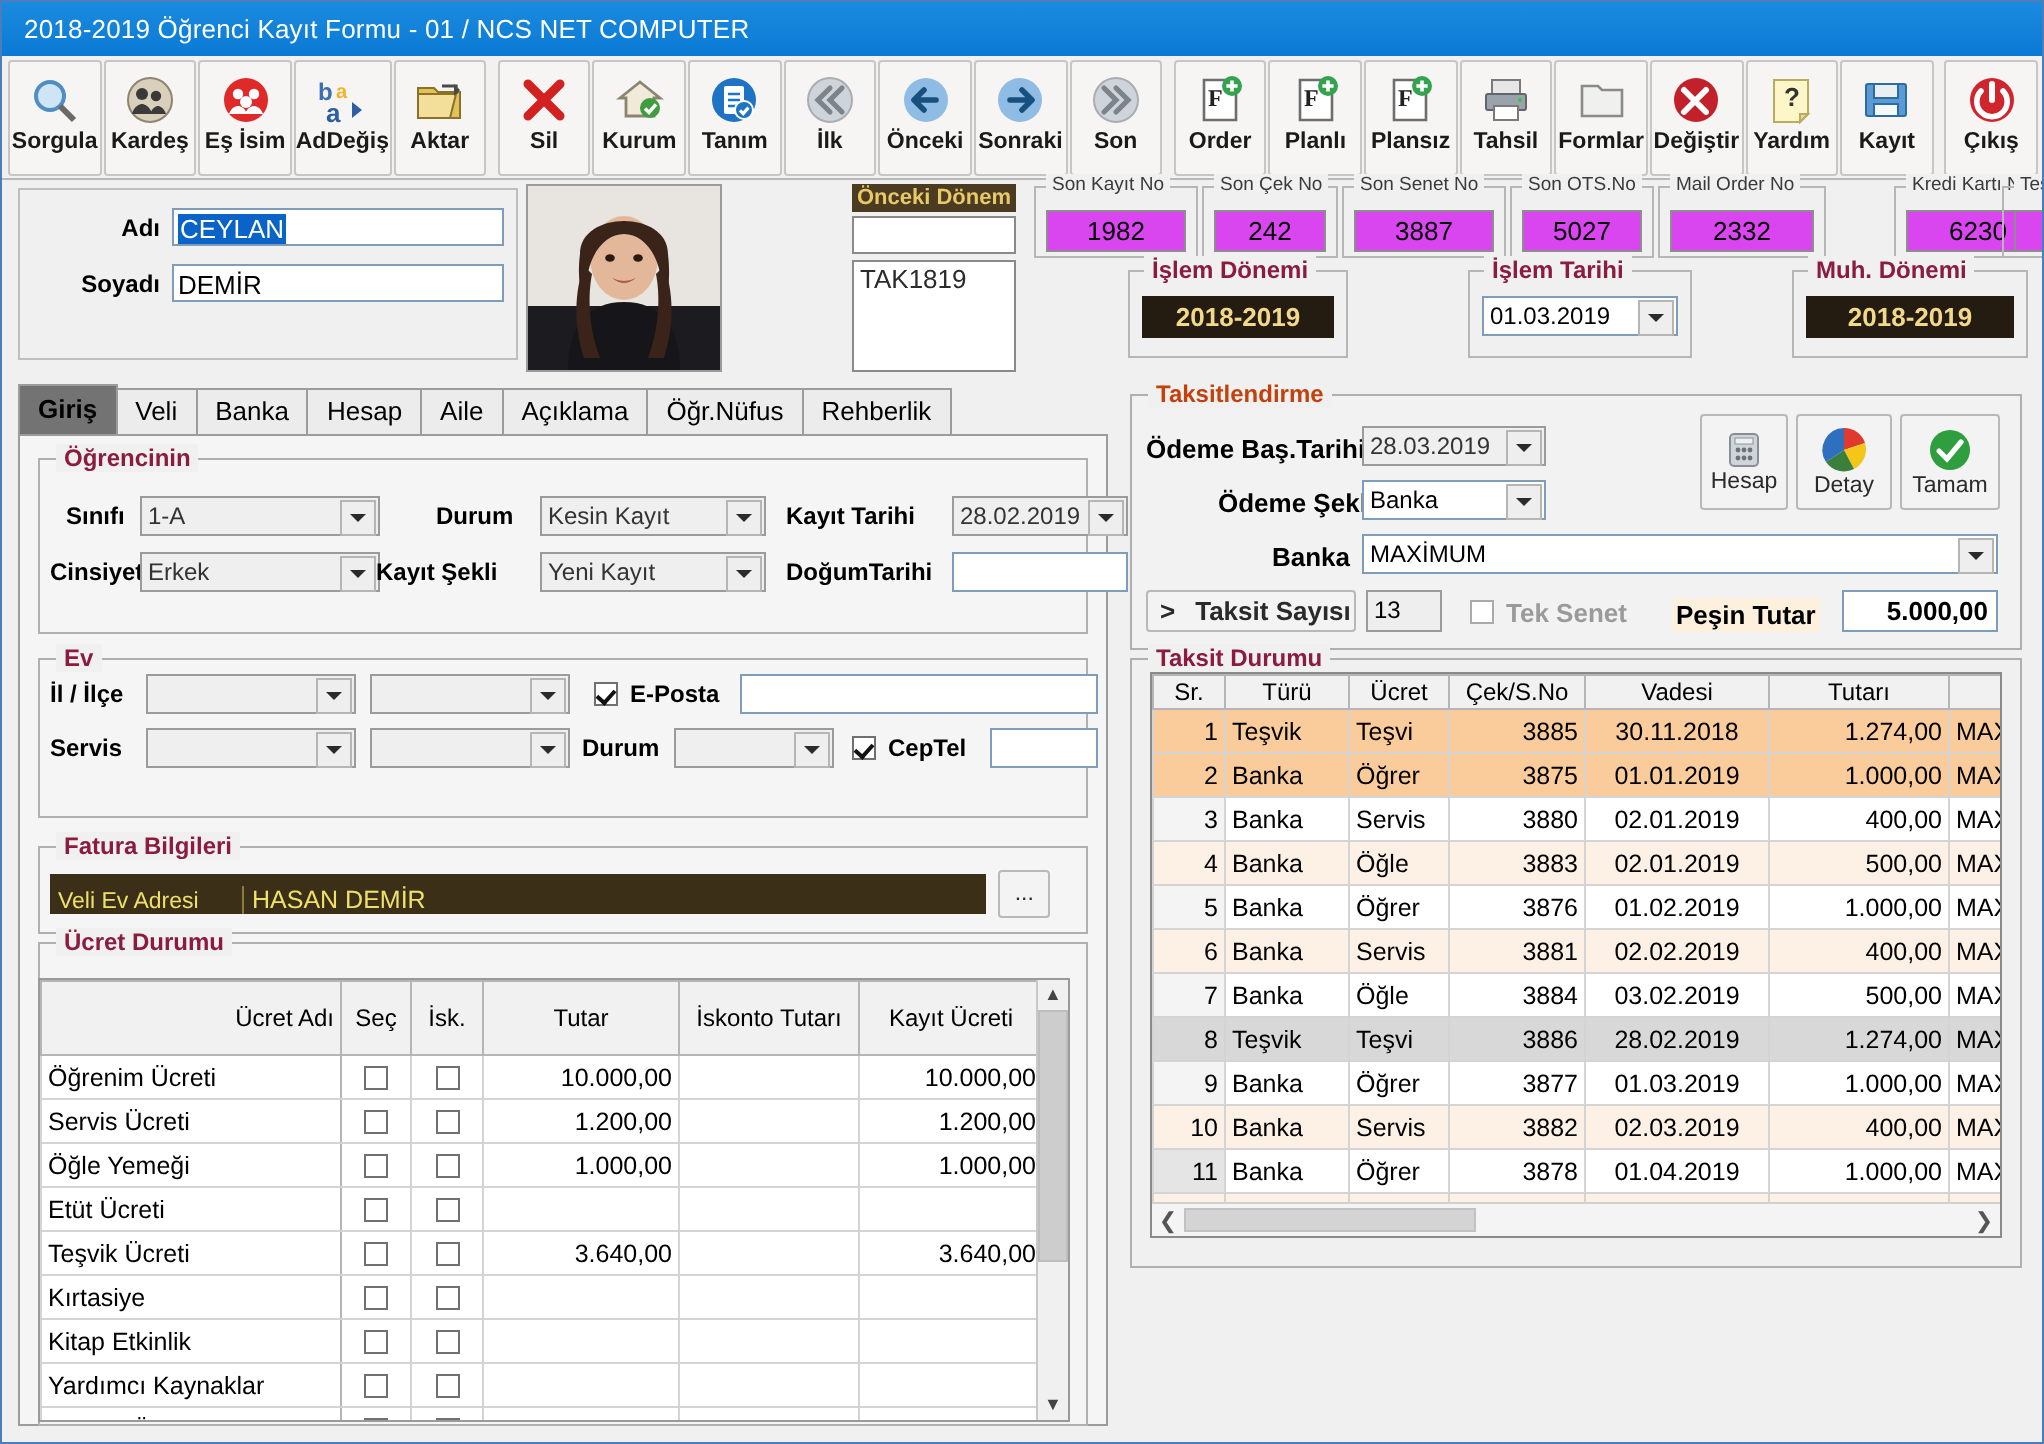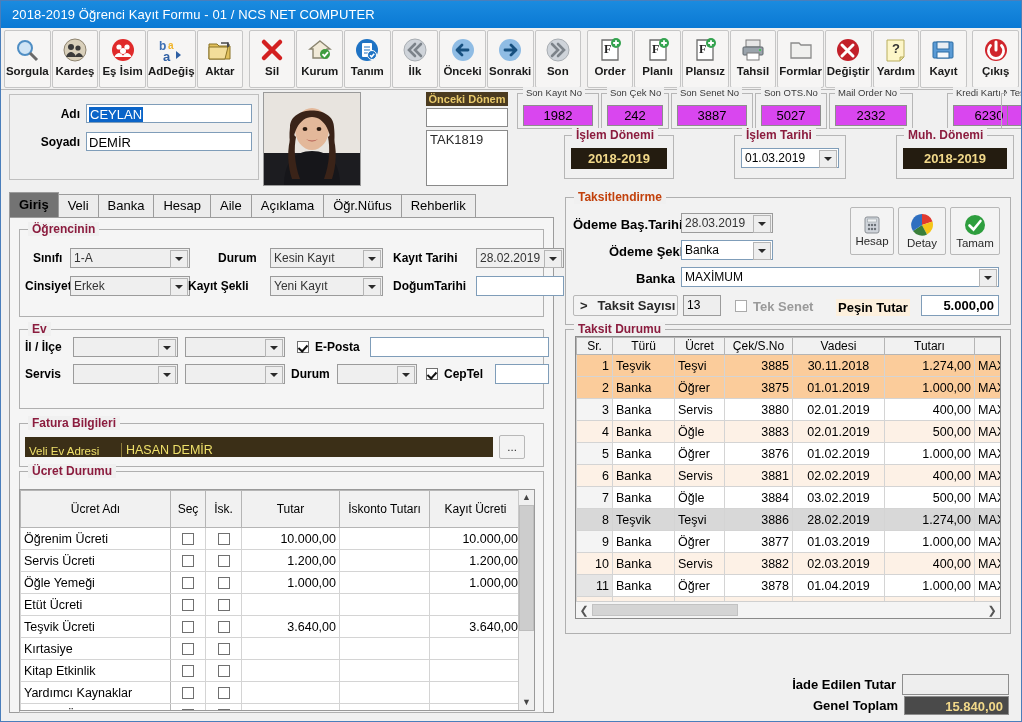--- a/index.html
+++ b/index.html
@@ -551,21 +551,21 @@
           <colgroup>
             <col style="width:150px">
             <col style="width:35px">
             <col style="width:36px">
             <col style="width:98px">
             <col style="width:90px">
             <col style="width:92px">
           </colgroup>
           <tbody>
             <tr>
-              <th style="height:34px;">Ücret Adı</th>
+              <th style="height:34px;text-align:right;">Ücret Adı</th>
               <th style="height:34px;">Seç</th>
               <th style="height:34px;">İsk.</th>
               <th style="height:34px;">Tutar</th>
               <th style="height:34px;line-height:12px;">İskonto Tutarı</th>
               <th style="height:34px;">Kayıt Ücreti</th>
             </tr>
             <tr class="">
               <td class="cell-name">Öğrenim Ücreti</td>
               <td style="text-align:center"><span class="cb"></span></td>
               <td style="text-align:center"><span class="cb"></span></td>
@@ -854,24 +854,14 @@
 
     </div>
     <div class="hsb">
       <div class="arw">❮</div>
       <div class="thumb" style="width:146px;"></div>
       <div style="flex:1"></div>
       <div class="arw">❯</div>
     </div>
   </div>
 
-  <div class="btot">
-    <div class="row">
-      <span class="cap">İade Edilen Tutar</span>
-      <span class="vbox"></span>
-    </div>
-    <div class="row">
-      <span class="cap">Genel Toplam</span>
-      <span class="vdark">15.840,00</span>
-    </div>
-  </div>
 
 </div>
 
 </body></html>

